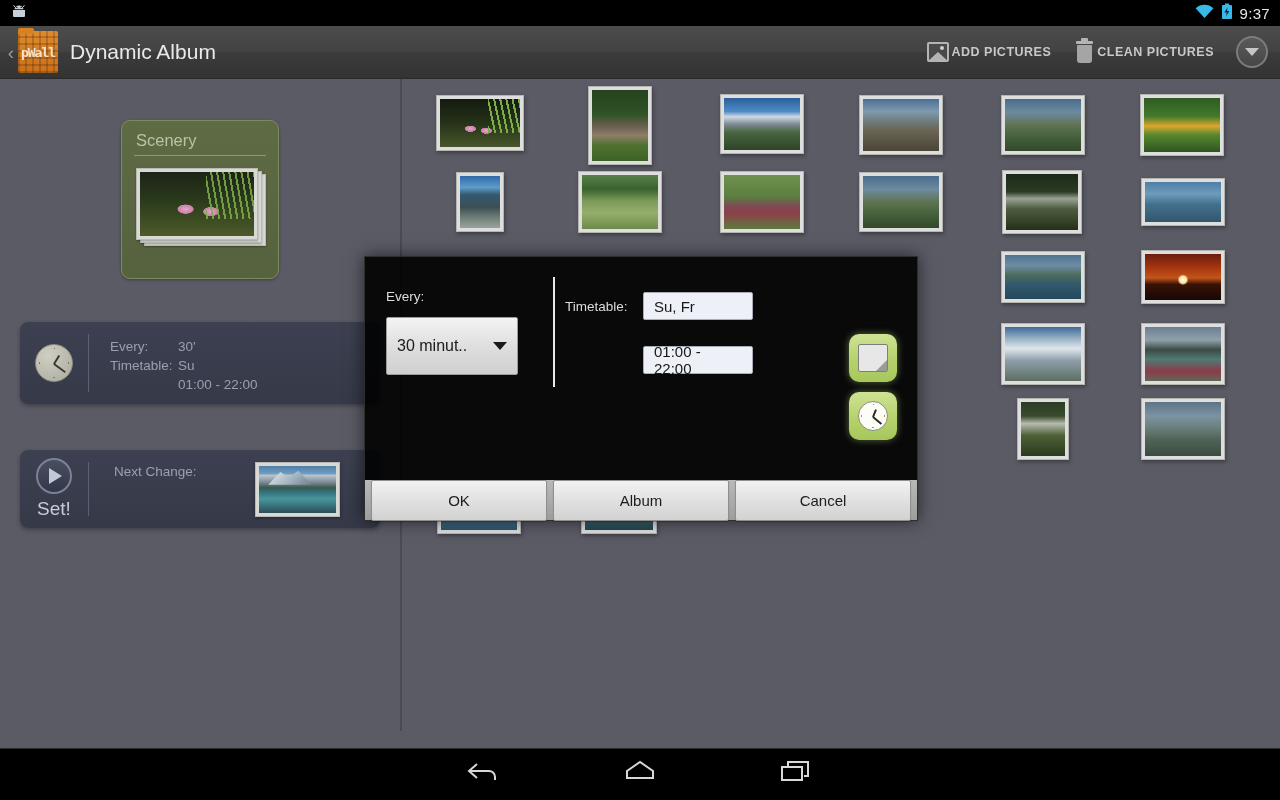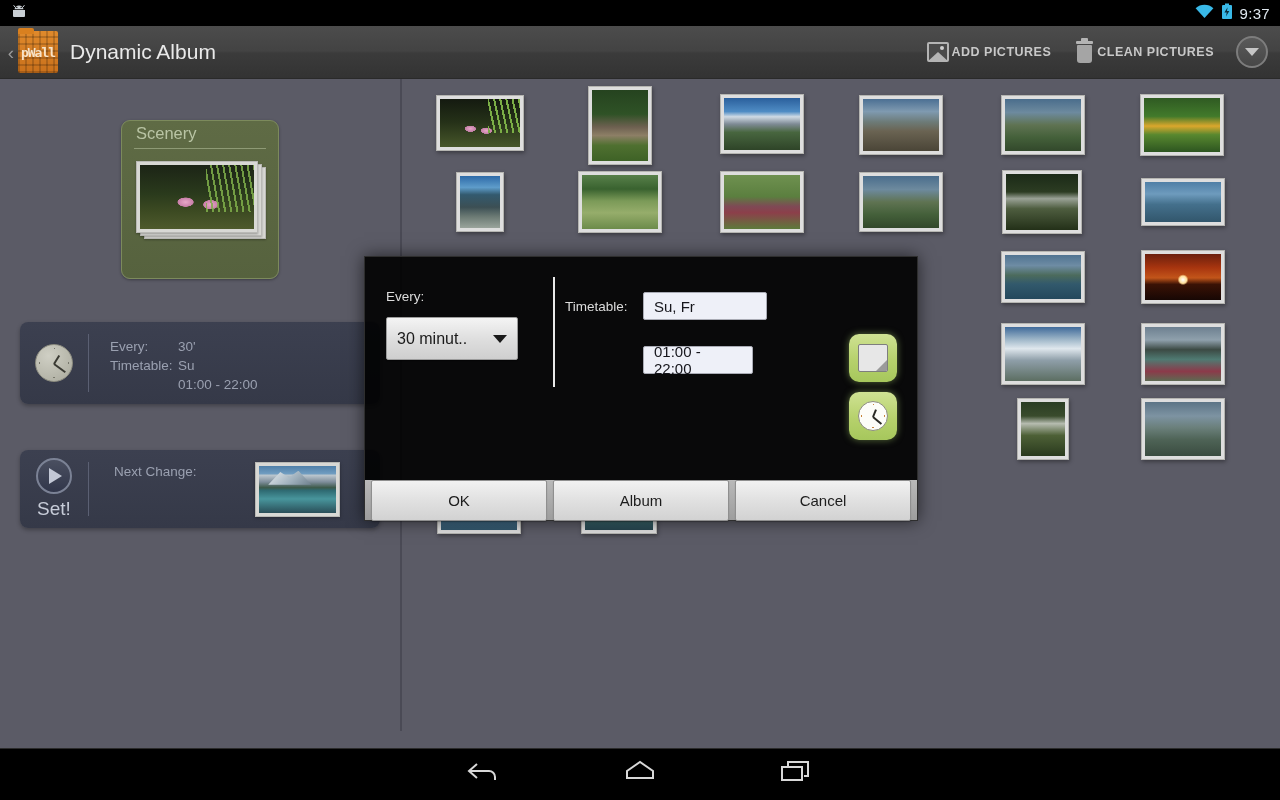--- a/index.html
+++ b/index.html
@@ -113,21 +113,21 @@
     position: absolute; left: 400px; top: 0; width: 2px; height: 652px;
     background: #4a4a55;
   }
 
   
   .album-card {
     position: absolute; left: 121px; top: 41px; width: 158px; height: 159px;
     background: linear-gradient(to bottom, #5f6b45 0%, #56623e 100%);
     border: 1px solid #7c8a5c; border-radius: 9px;
     box-shadow: 0 1px 3px rgba(0,0,0,.35);
-    padding: 3px 12px;
+    padding: 10px 12px;
   }
   .album-title {
     color: #b9c4a4; font-size: 16.5px; padding-left: 2px;
   }
   .album-rule {
     height: 1px; background: #8e9a75; margin-top: 5px; margin-bottom: 12px;
   }
   .album-stack { position: relative; width: 132px; height: 78px; margin-left: 2px; }
   .album-stack .sheet {
     position: absolute; background: #d8d8d4; border: 1px solid #b9b9b5;
@@ -317,21 +317,21 @@
   }
   .dlg-title {
     height: 52px; padding: 0 0 0 12px; display: flex; align-items: center;
     color: #f2f2f2; font-size: 24px; font-weight: normal;
     border-bottom: 1px solid #2b2b2b;
   }
   .dlg-body { flex: 1; position: relative; }
   .dlg-left { position: absolute; left: 21px; top: 32px; width: 150px; }
   .dlg-label { color: #dcdcdc; font-size: 13.5px; }
   .spinner {
-    margin-top: 13px; width: 132px; height: 43px;
+    margin-top: 13px; width: 132px; height: 58px;
     background: linear-gradient(to bottom, #f4f4f4 0%, #dedede 52%, #cfcfcf 100%);
     border: 1px solid #9c9c9c; border-radius: 2px;
     display: flex; align-items: center; padding: 0 10px;
     box-shadow: 0 1px 1px rgba(0,0,0,.4);
   }
   .spinner-val { color: #1a1a1a; font-size: 16px; flex: 1; }
   .spinner-caret {
     width: 0; height: 0; border-left: 7px solid transparent;
     border-right: 7px solid transparent; border-top: 8px solid #1a1a1a;
   }
@@ -340,21 +340,21 @@
     background: #e9e9e9;
   }
   .dlg-right { position: absolute; left: 200px; top: 28px; }
   .tt-row { display: flex; align-items: center; height: 42px; }
   .tt-label { color: #dcdcdc; font-size: 13.5px; width: 78px; }
   .tf {
     background: #eef0f8; border: 1px solid #a9abb5; border-radius: 2px;
     color: #16161c; font-size: 15px;
     padding: 6px 10px; height: 28px; display: flex; align-items: center;
   }
-  .tf-timetable { width: 124px; }
+  .tf-timetable { width: 110px; }
   .tf-hours { width: 110px; margin-left: 78px; }
   .tt-row2 { display: flex; align-items: center; height: 42px; margin-top: 12px; }
   .greenbtn {
     position: absolute; width: 48px; height: 48px; border-radius: 10px;
     background: linear-gradient(to bottom, #cfe293 0%, #b6d16c 55%, #a6c75c 100%);
     box-shadow: 0 0 7px rgba(180,220,120,.5), 0 1px 2px rgba(0,0,0,.5);
     display: flex; align-items: center; justify-content: center;
   }
   .gb-cal { left: 484px; top: 77px; }
   .gb-clk { left: 484px; top: 135px; }

